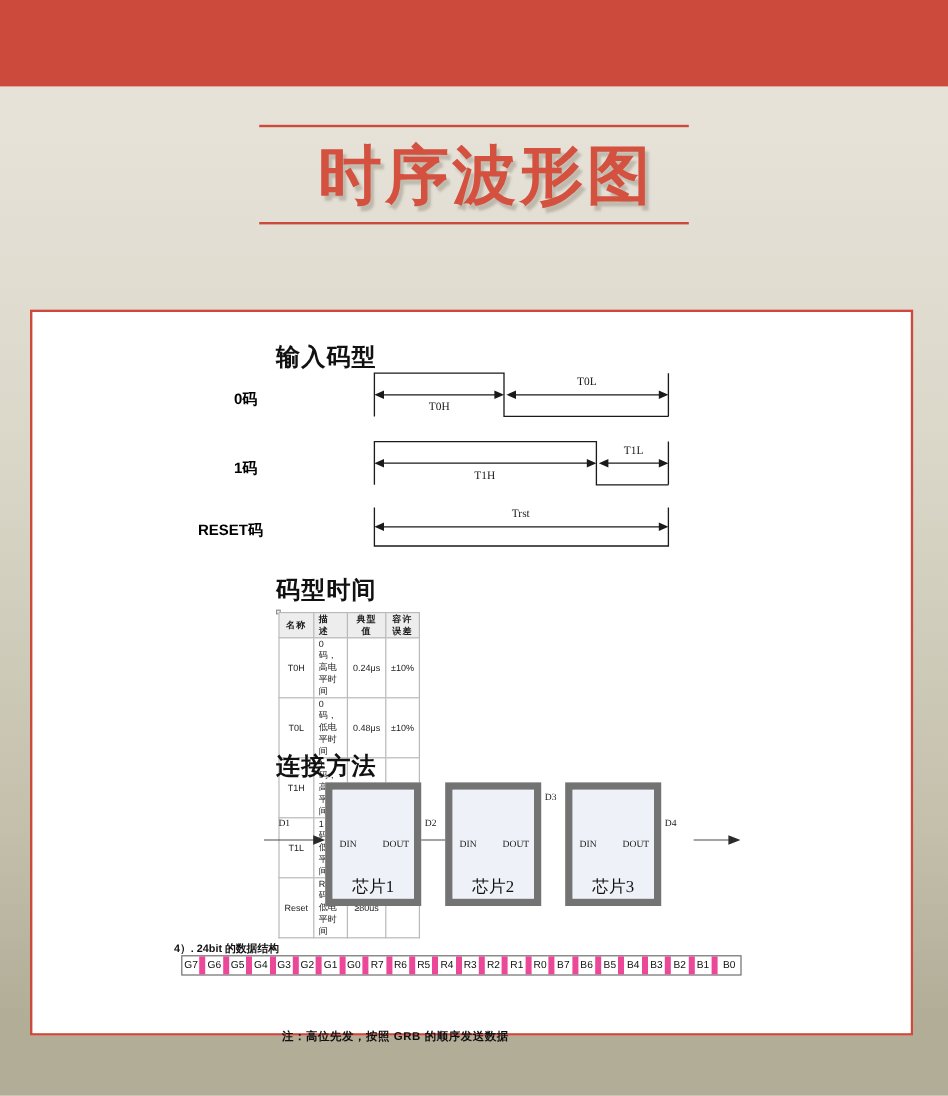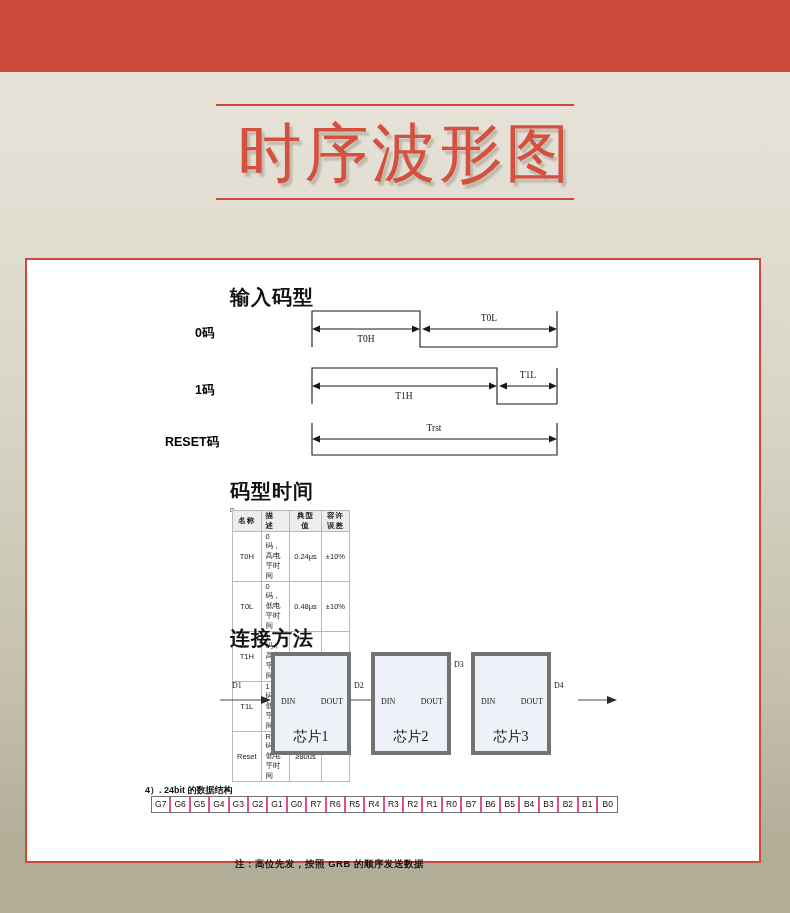--- a/index.html
+++ b/index.html
@@ -34,22 +34,22 @@
     width: 790px;
     text-align: center;
   }
   .title-rule {
     width: 358px;
     height: 2px;
     background: #cb4a3c;
     margin: 0 auto;
   }
   .title-text {
-    font-size: 64px;
-    font-weight: normal;
+    font-size: 53px;
+    font-weight: bold;
     color: #d4503f;
     letter-spacing: 3px;
     line-height: 1.18;
     padding: 10px 0 6px 0;
     text-shadow: 3px 4px 2px rgba(120,110,95,0.34);
     font-family: "Liberation Sans", "DejaVu Sans", sans-serif;
     margin-left: 20px;
   }
 
   
@@ -112,21 +112,21 @@
     position: absolute;
     border: 1px solid #8f8f8f;
     background: #fff;
     padding: 1px;
   }
 
   
   .chip-box {
     position: absolute;
     background: #eef1f8;
-    border: 4px solid #737373;
+    border: 6px solid #737373;
     box-sizing: border-box;
   }
   .pin {
     position: absolute;
     font-size: 8px;
     color: #1a1a1a;
     font-family: "Liberation Serif", "DejaVu Serif", serif;
     white-space: nowrap;
   }
   .chip-name {
@@ -160,21 +160,21 @@
     border: 1px solid #6f6f6f;
     background: #fff;
   }
   .bit-cell {
     width: 19.4px;
     height: 15px;
     line-height: 15px;
     text-align: center;
     font-size: 8.5px;
     color: #111;
-    border-right: 2px solid #ec4899;
+    border-right: 5px solid #ec4899;
     box-sizing: border-box;
     font-family: "Liberation Sans", "DejaVu Sans", sans-serif;
   }
   .bit-cell:last-child { border-right: none; }
   .bits-note {
     position: absolute;
     font-size: 9.5px;
     font-weight: bold;
     color: #111;
     letter-spacing: 0.5px;

